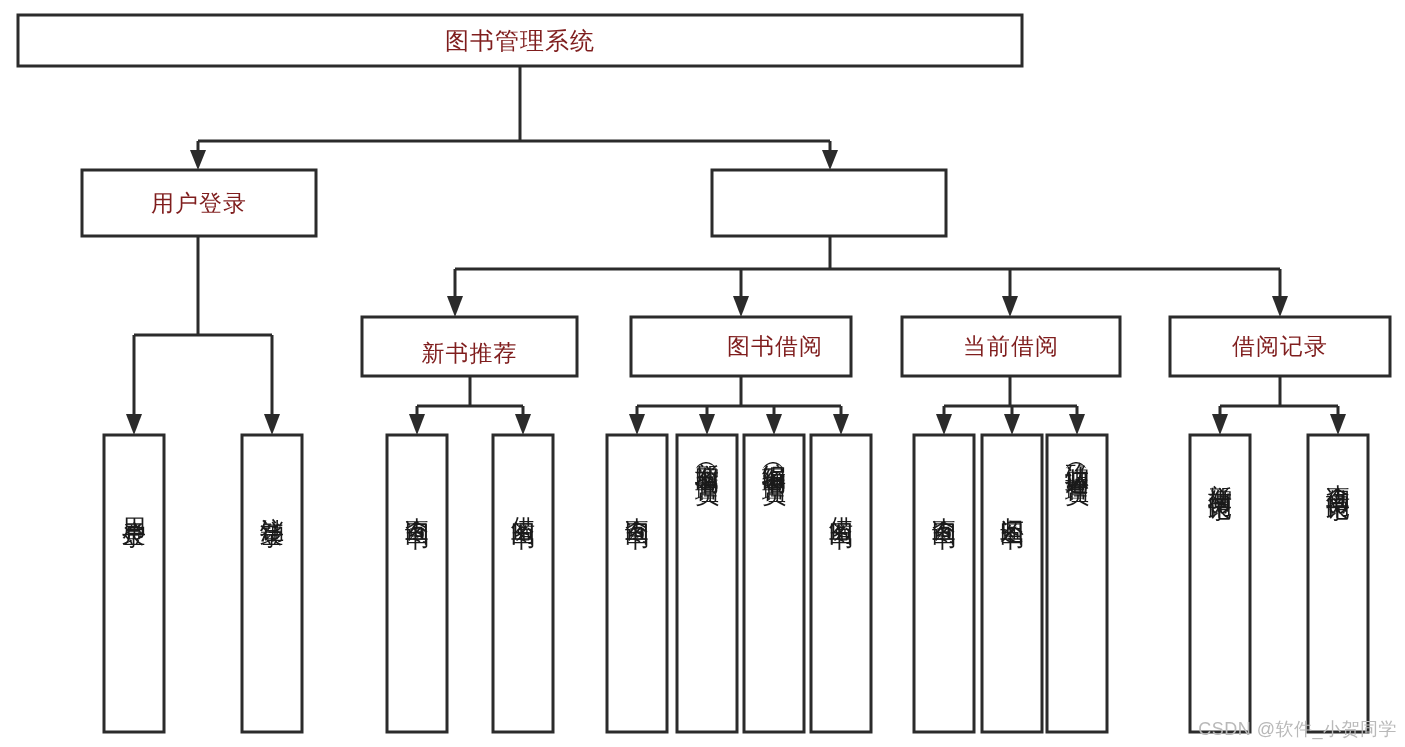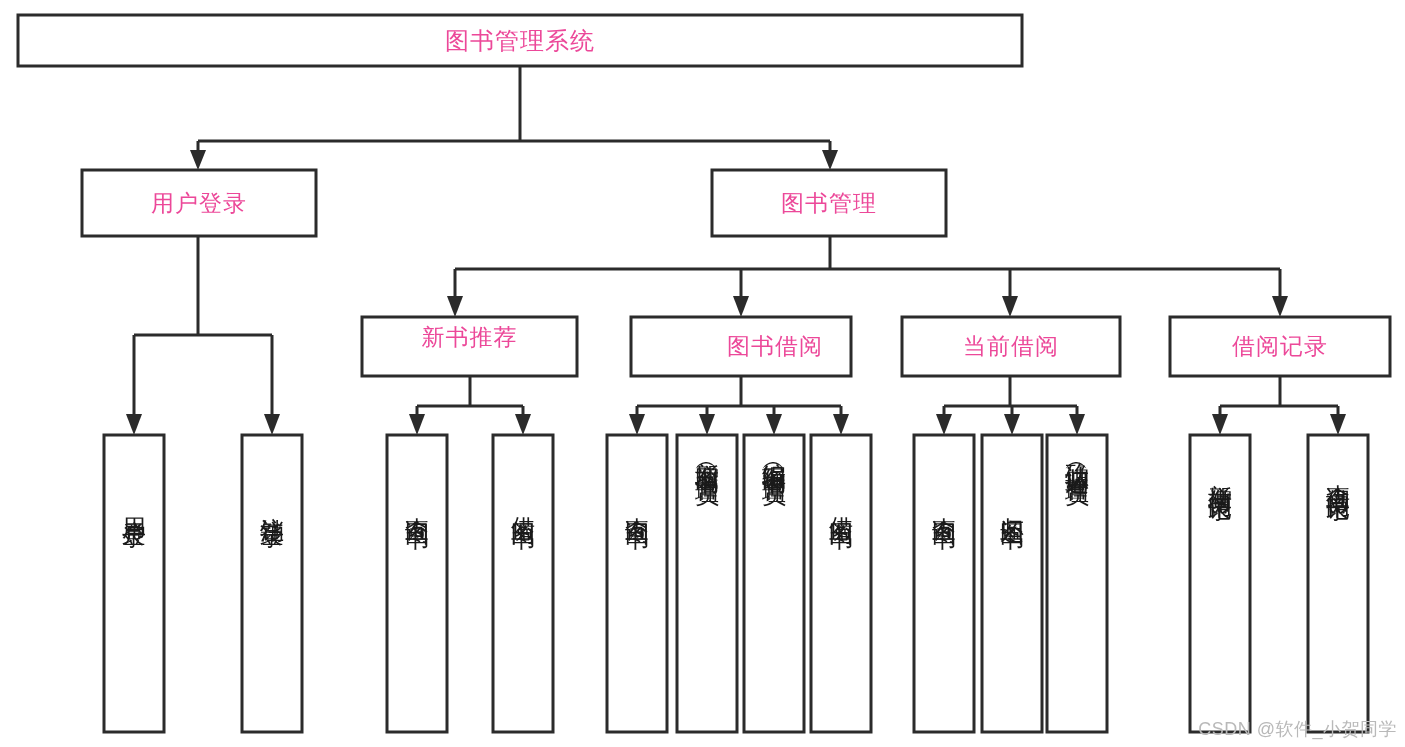--- a/index.html
+++ b/index.html
@@ -62,21 +62,21 @@
     position: absolute;
     display: flex;
     align-items: center;
     justify-content: center;
     box-sizing: border-box;
     pointer-events: none;
   }
   .hbox-text {
     font-family: "Liberation Sans", "DejaVu Sans", sans-serif;
     font-size: 23px;
-    color: #ec4899;
+    color: #7f1d1d;
     letter-spacing: 1px;
     white-space: nowrap;
   }
   .title-text {
     font-size: 24px;
   }
   .watermark {
     position: absolute;
     right: 8px;
     bottom: 6px;
@@ -187,25 +187,22 @@
     </g>
   </svg>
 
   <div class="hbox-text-wrap" style="left:18px; top:15px; width:1004px; height:51px;">
     <span class="hbox-text title-text">图书管理系统</span>
   </div>
 
   <div class="hbox-text-wrap" style="left:82px; top:170px; width:234px; height:66px;">
     <span class="hbox-text">用户登录</span>
   </div>
-  <div class="hbox-text-wrap" style="left:712px; top:170px; width:234px; height:66px;">
-    <span class="hbox-text">图书管理</span>
-  </div>
-
-  <div class="hbox-text-wrap" style="left:362px; top:312px; width:215px; height:51px;">
+
+  <div class="hbox-text-wrap" style="left:362px; top:328px; width:215px; height:51px;">
     <span class="hbox-text">新书推荐</span>
   </div>
   <div class="hbox-text-wrap" style="left:631px; top:317px; width:220px; height:59px;margin-left:34px;">
     <span class="hbox-text">图书借阅</span>
   </div>
   <div class="hbox-text-wrap" style="left:902px; top:317px; width:218px; height:59px;">
     <span class="hbox-text">当前借阅</span>
   </div>
   <div class="hbox-text-wrap" style="left:1170px; top:317px; width:220px; height:59px;">
     <span class="hbox-text">借阅记录</span>

